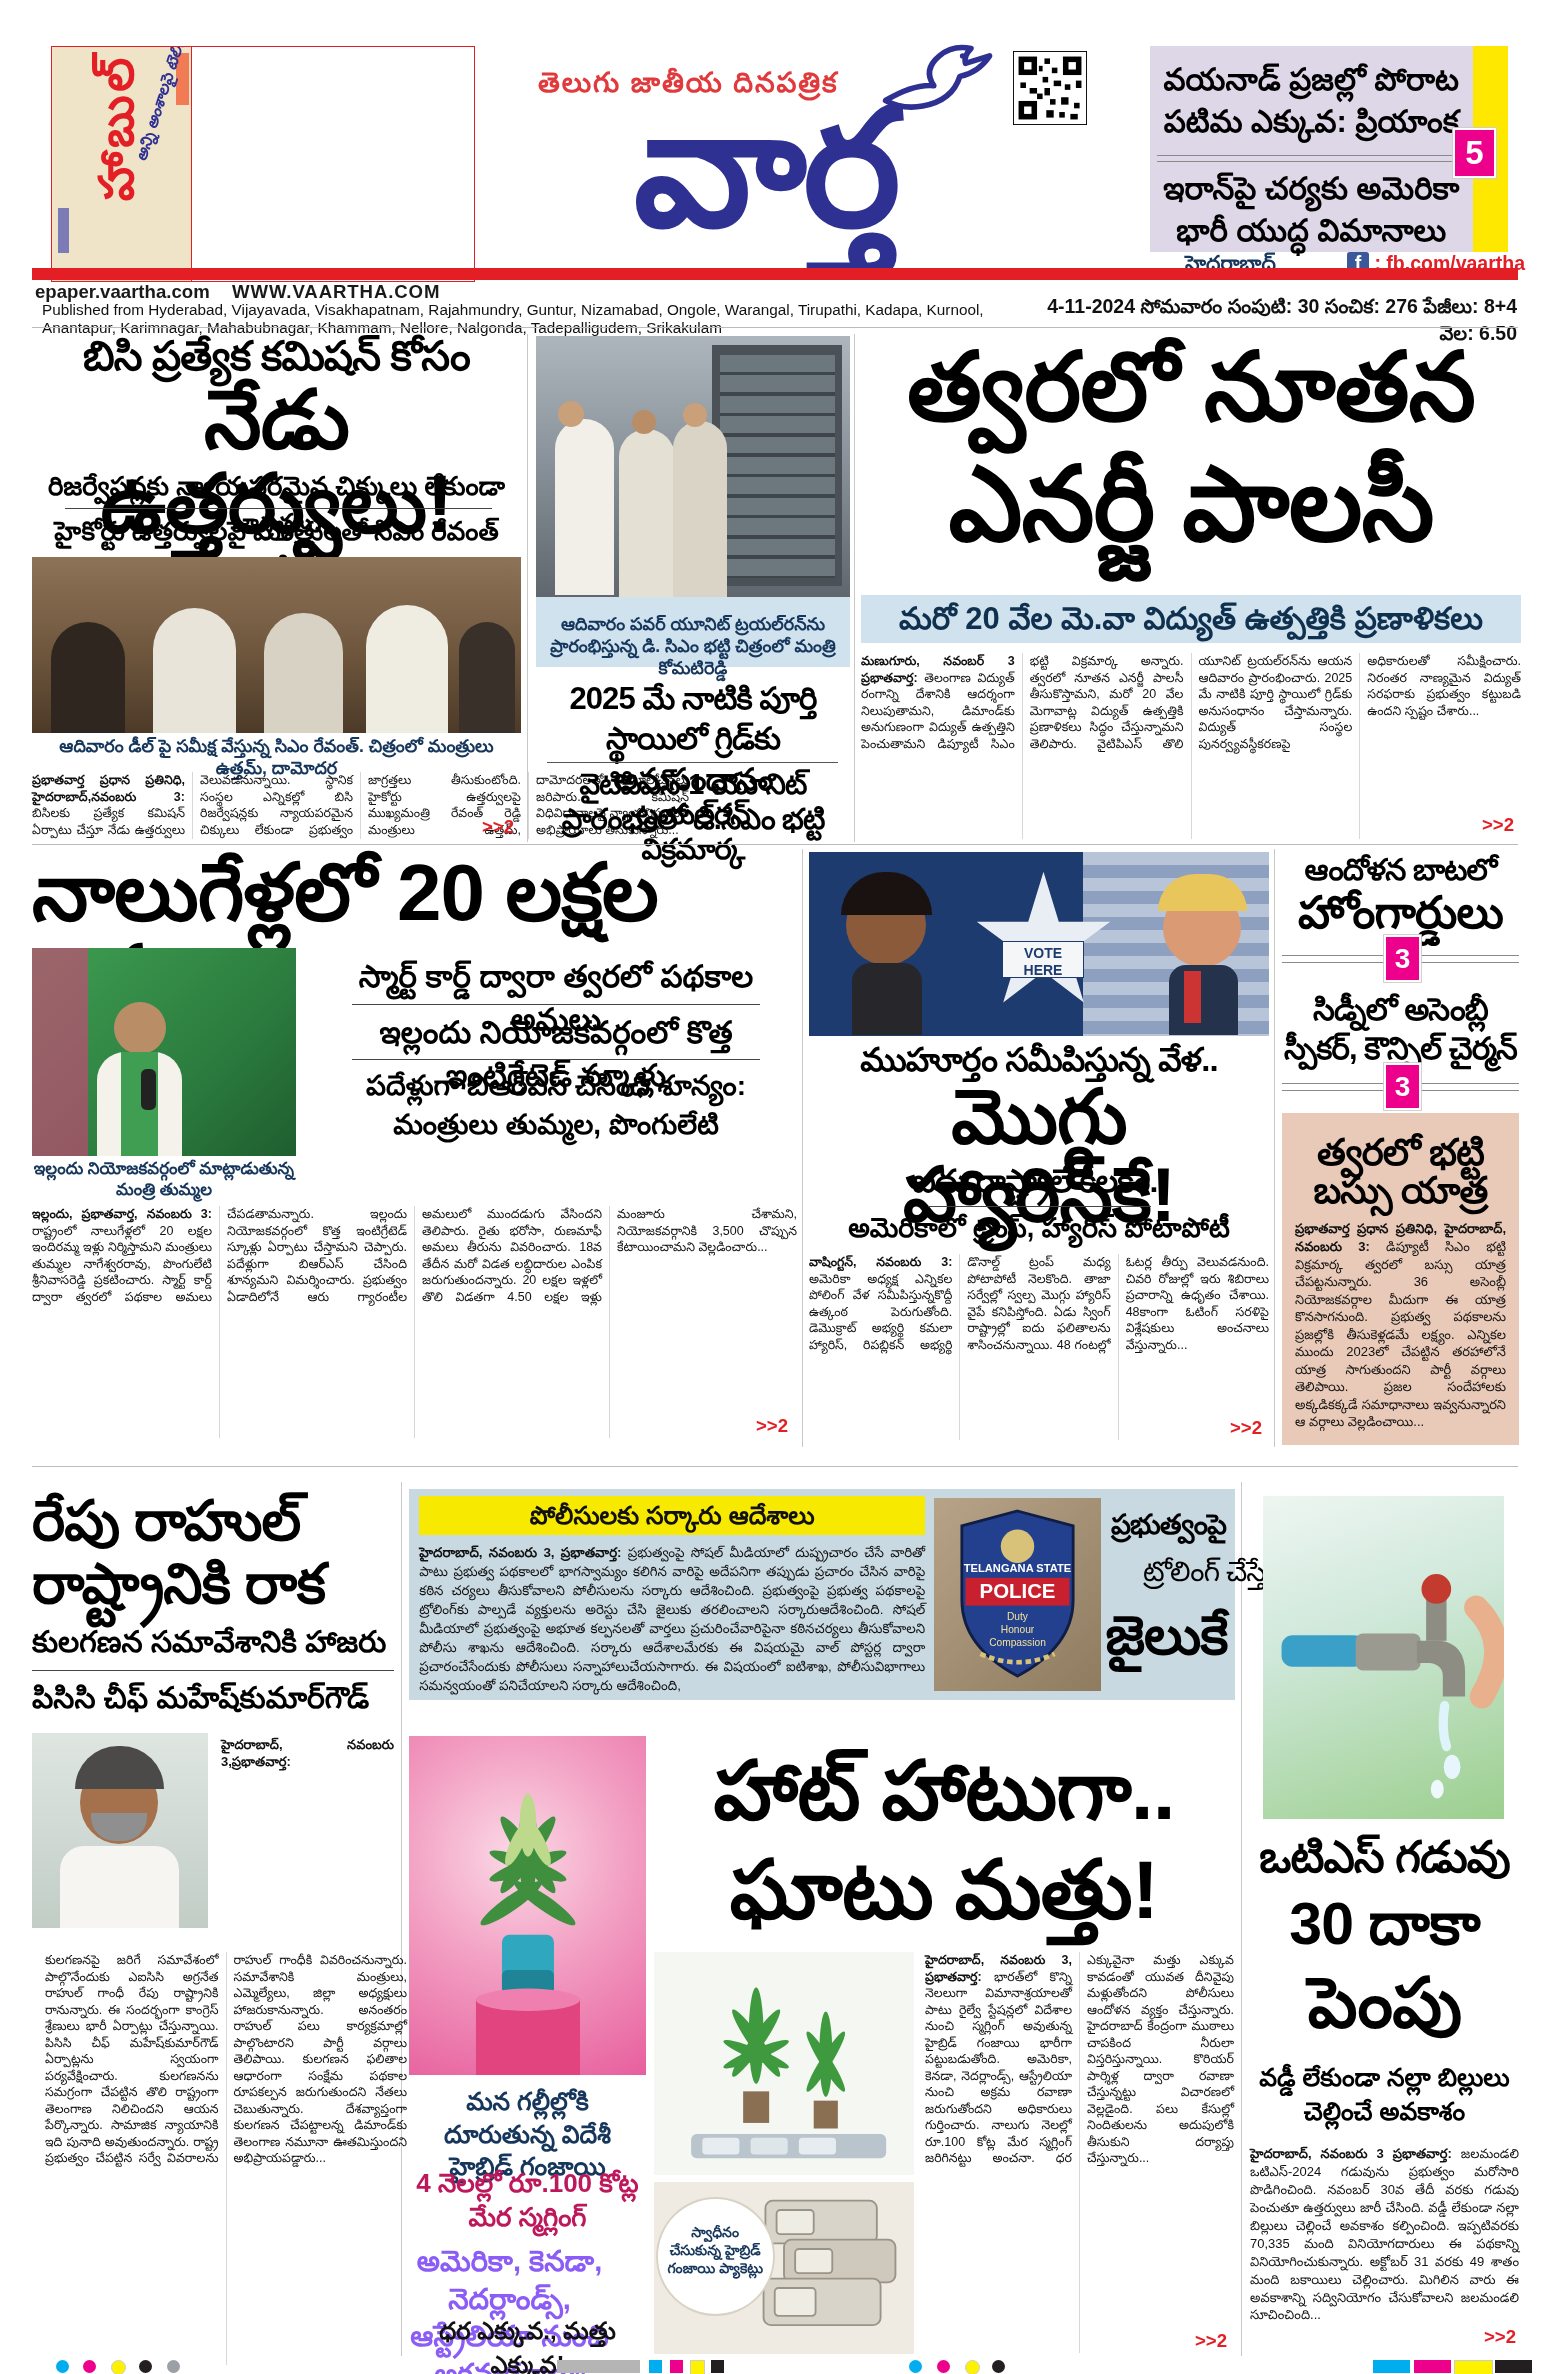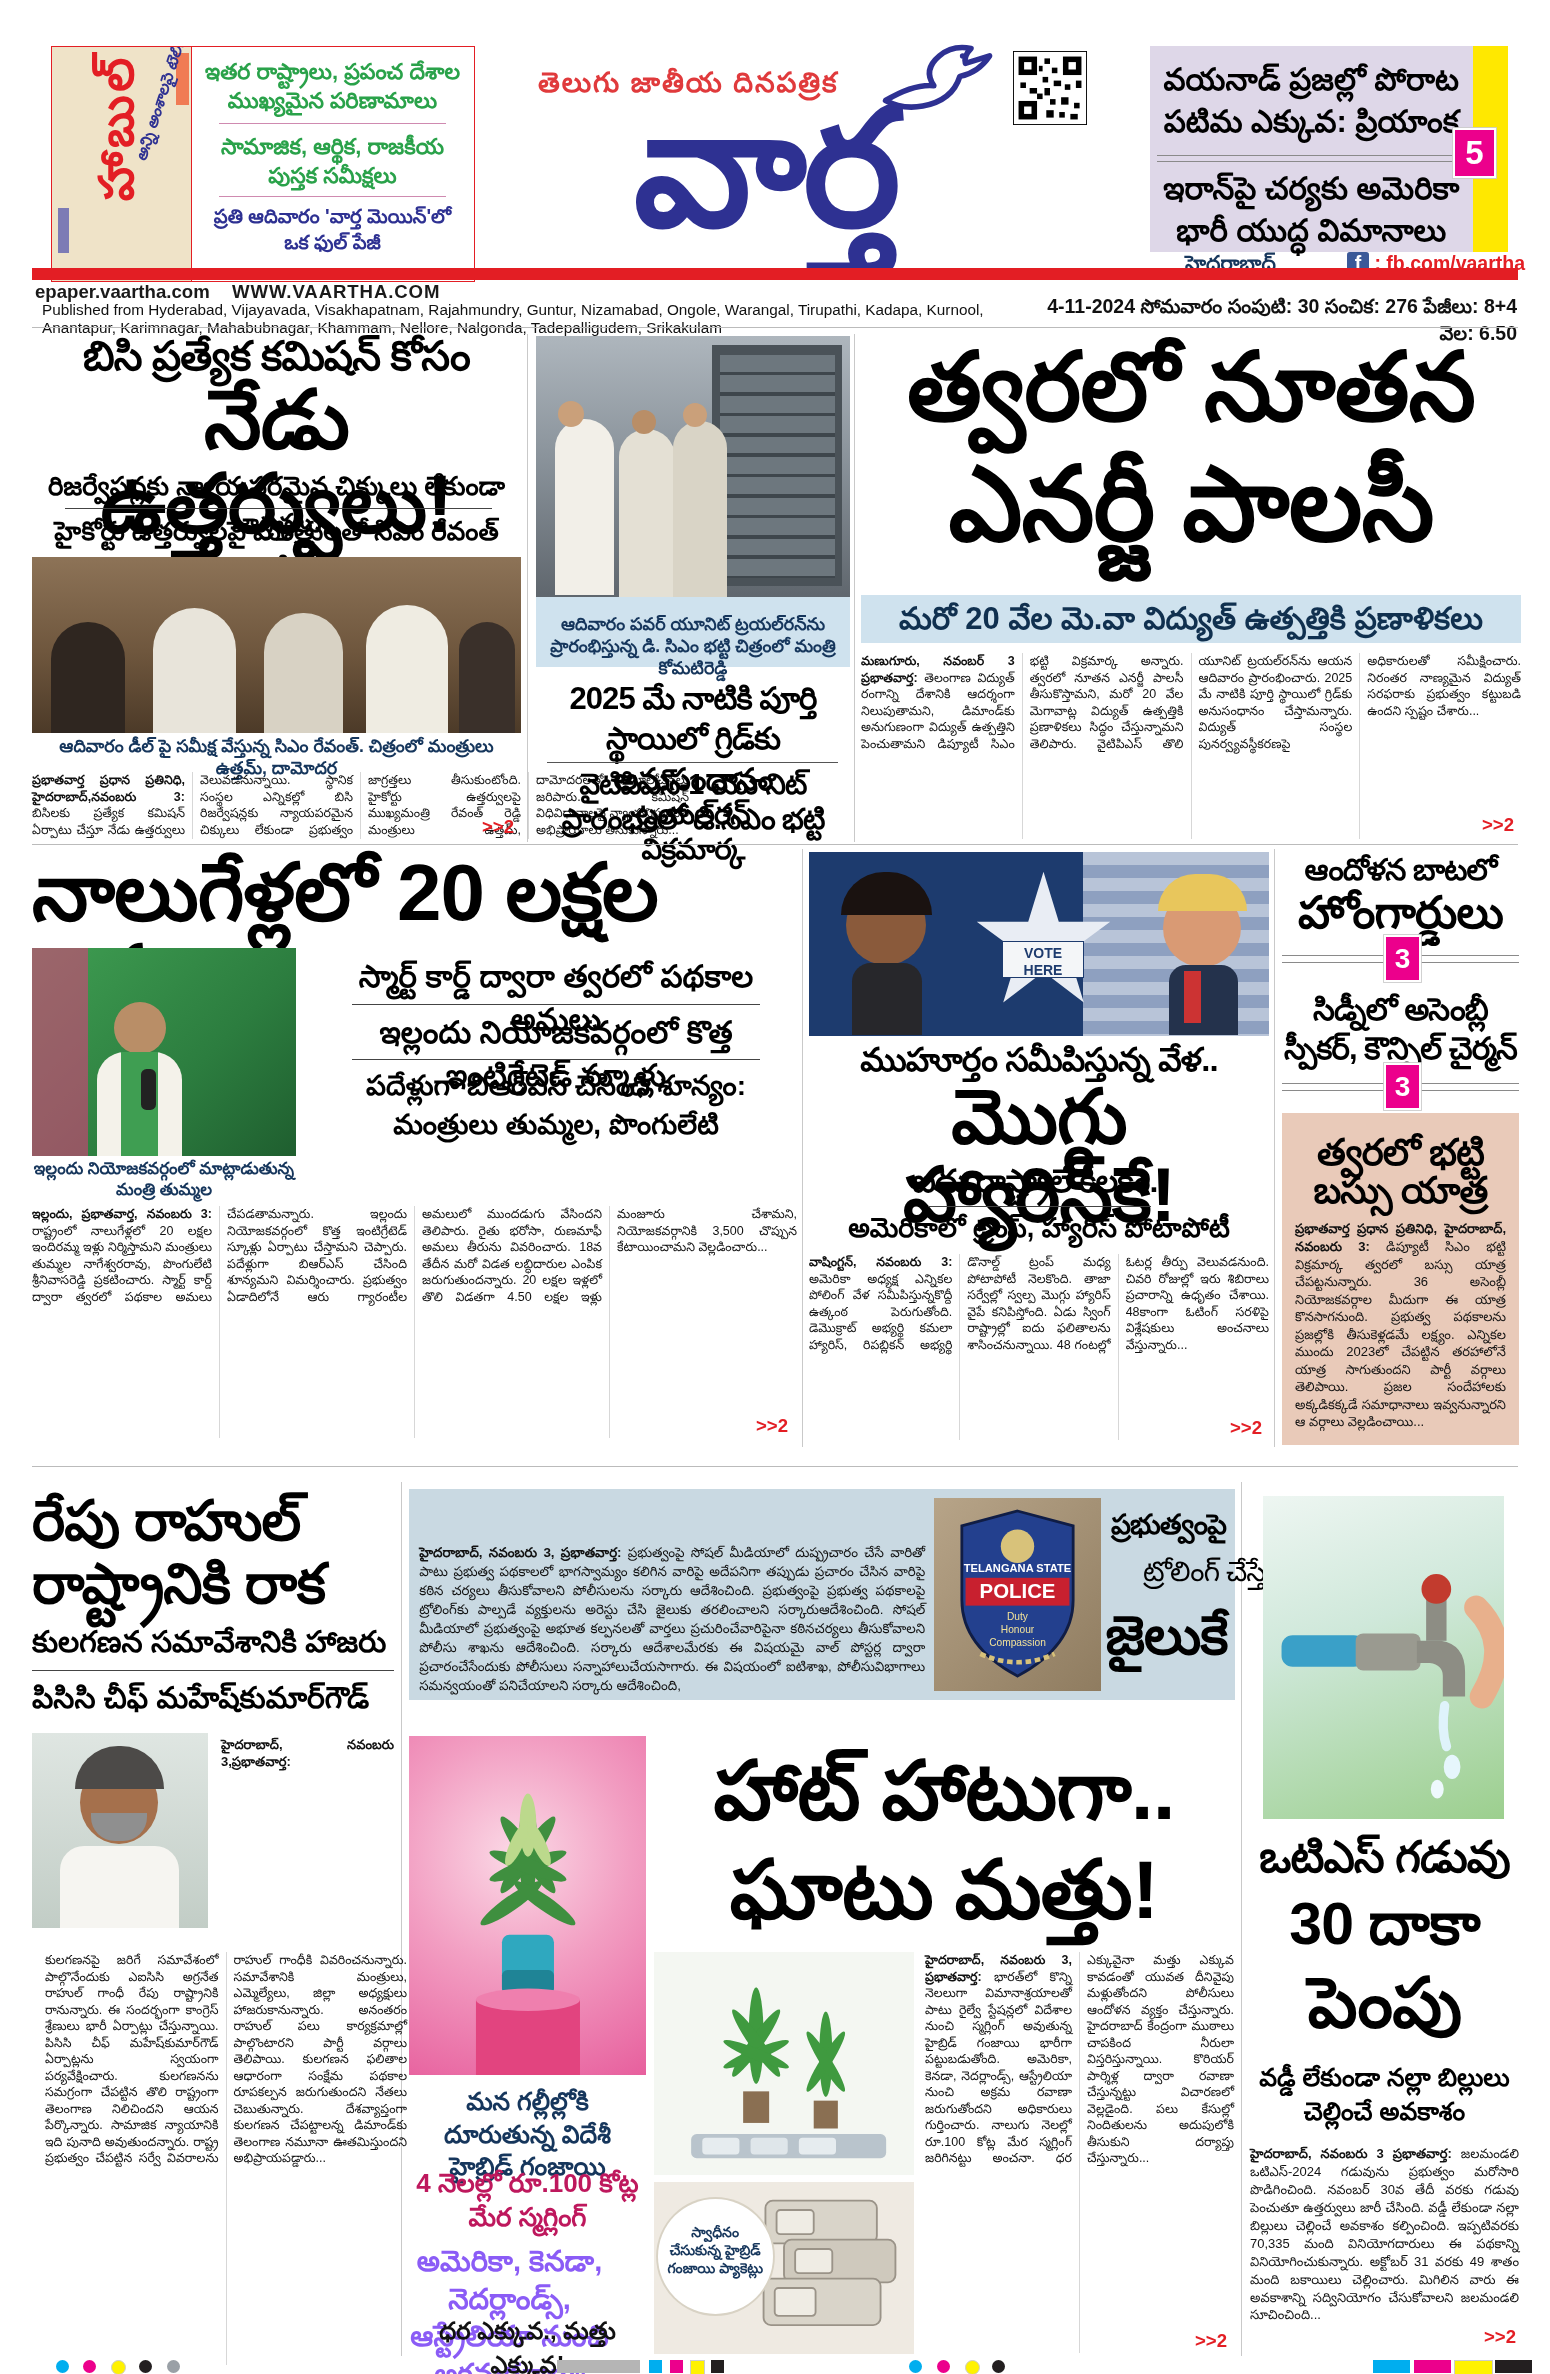--- a/index.html
+++ b/index.html
@@ -27,27 +27,20 @@
 </head>
 <body>
 
 <div class="abs" style="left:51px;top:46px;width:422px;height:234px;border:1.9px solid #e31e24;background:#fff;">
   <div class="abs" style="left:0;top:0;width:139px;height:100%;background:#efe3c8;border-right:1.9px solid #e31e24;overflow:hidden;">
     <div class="abs" style="right:1.9px;top:5.6px;width:13px;height:52px;background:#f07b54;"></div>
     <div class="abs" style="left:5.6px;bottom:28px;width:11px;height:45px;background:#7d7bb5;"></div>
     <div class="abs red xb" style="left:32px;top:7.4px;font-size:48px;writing-mode:vertical-rl;transform:rotate(180deg);letter-spacing:3.7px;">హాబుల్</div>
     <div class="abs blue b" style="left:80px;top:111px;width:158px;font-size:16px;transform:rotate(-72deg);transform-origin:left top;font-style:italic;">అన్ని అంశాలపై టెలిస్కోప్</div>
   </div>
-  <div class="abs" style="left:141px;top:0;width:279px;height:100%;">
-    <div class="green b c" style="padding:11px 9.3px 5.6px;font-size:22px;line-height:1.3;">ఇతర రాష్ట్రాలు, ప్రపంచ దేశాల ముఖ్యమైన పరిణామాలు</div>
-    <div style="border-top:0.9px solid #cf8ab0;margin:1.9px 26px;"></div>
-    <div class="green b c" style="padding:7.4px 9.3px 3.7px;font-size:22px;line-height:1.3;">సామాజిక, ఆర్థిక, రాజకీయ పుస్తక సమీక్షలు</div>
-    <div style="border-top:0.9px solid #cf8ab0;margin:1.9px 26px;"></div>
-    <div class="blue b c" style="padding:5.6px 9.3px;font-size:19.5px;line-height:1.3;">ప్రతి ఆదివారం 'వార్త మెయిన్'లో ఒక ఫుల్ పేజీ</div>
-  </div>
 </div>
 
 <div class="abs b" style="left:35px;top:281px;font-size:18.6px;color:#1a1a1a;">epaper.vaartha.com</div>
 <div class="abs b" style="left:232px;top:281px;font-size:18.6px;color:#1a1a1a;letter-spacing:0.9px;">WWW.VAARTHA.COM</div>
 
 <div class="abs b" style="left:538px;top:67px;width:343px;font-size:28px;color:#e03a3c;letter-spacing:1.9px;">తెలుగు జాతీయ దినపత్రిక</div>
 <div class="abs xb" style="left:506px;top:82px;width:519px;text-align:center;font-size:165px;line-height:1.05;color:#2e3192;letter-spacing:-3.7px;">వార్త</div>
 <svg class="abs" style="left:867px;top:28px;" width="130" height="93" viewBox="0 0 140 100">
   <path d="M20 78 Q50 60 72 62 Q60 45 78 30 Q92 18 112 22 Q104 30 106 38 L132 30 Q120 48 100 52 Q92 78 60 84 Q38 88 20 78 Z" fill="#ffffff" stroke="#2e3192" stroke-width="6" stroke-linejoin="round"></path>
   <circle cx="103" cy="30" r="3" fill="#2e3192"></circle>
@@ -233,20 +226,21 @@
   <div class="abs" style="left:28px;top:113px;width:119px;height:82px;background:#f6f5f1;border-radius:24px 24px 0 0;"></div>
 </div>
 <p class="abs j" style="left:214px;top:1729px;width:173px;height:198px;margin:7px;font-size:13px;line-height:1.32;">
   <b>హైదరాబాద్, నవంబరు 3,ప్రభాతవార్త:</b>
 </p>
 <p class="abs body j" style="left:32px;top:1939px;width:362px;height:413px;margin:13px;column-count:2;font-size:12.5px;">
   <span>కులగణనపై జరిగే సమావేశంలో పాల్గొనేందుకు ఎఐసిసి అగ్రనేత రాహుల్ గాంధీ రేపు రాష్ట్రానికి రానున్నారు. ఈ సందర్భంగా కాంగ్రెస్ శ్రేణులు భారీ ఏర్పాట్లు చేస్తున్నాయి. పిసిసి చీఫ్ మహేష్‌కుమార్‌గౌడ్ ఏర్పాట్లను స్వయంగా పర్యవేక్షించారు. కులగణనను సమగ్రంగా చేపట్టిన తొలి రాష్ట్రంగా తెలంగాణ నిలిచిందని ఆయన పేర్కొన్నారు. సామాజిక న్యాయానికి ఇది పునాది అవుతుందన్నారు. రాష్ట్ర ప్రభుత్వం చేపట్టిన సర్వే వివరాలను రాహుల్ గాంధీకి వివరించనున్నారు. సమావేశానికి మంత్రులు, ఎమ్మెల్యేలు, జిల్లా అధ్యక్షులు హాజరుకానున్నారు. అనంతరం రాహుల్ పలు కార్యక్రమాల్లో పాల్గొంటారని పార్టీ వర్గాలు తెలిపాయి. కులగణన ఫలితాల ఆధారంగా సంక్షేమ పథకాల రూపకల్పన జరుగుతుందని నేతలు చెబుతున్నారు. దేశవ్యాప్తంగా కులగణన చేపట్టాలన్న డిమాండ్‌కు తెలంగాణ నమూనా ఊతమిస్తుందని అభిప్రాయపడ్డారు...</span>
 </p>
 
 <div class="abs" style="left:409px;top:1489px;width:826px;height:211px;background:#c9d9e2;">
+  <div class="abs c xb" style="left:10.2px;top:7.4px;width:506px;height:39px;background:#f7ea00;font-size:25px;line-height:39px;color:#111;">పోలీసులకు సర్కారు ఆదేశాలు</div>
   <p class="abs j" style="left:10.2px;top:54px;width:506px;margin:0;font-size:13.4px;line-height:1.42;">
     <b>హైదరాబాద్, నవంబరు 3, ప్రభాతవార్త:</b>
     <span>ప్రభుత్వంపై సోషల్ మీడియాలో దుష్ప్రచారం చేసే వారితో పాటు ప్రభుత్వ పథకాలలో భాగస్వామ్యం కలిగిన వారిపై అదేపనిగా తప్పుడు ప్రచారం చేసిన వారిపై కఠిన చర్యలు తీసుకోవాలని పోలీసులను సర్కారు ఆదేశించింది. ప్రభుత్వంపై ప్రభుత్వ పథకాలపై ట్రోలింగ్‌కు పాల్పడే వ్యక్తులను అరెస్టు చేసి జైలుకు తరలించాలని సర్కారుఆదేశించింది. సోషల్ మీడియాలో ప్రభుత్వంపై అభూత కల్పనలతో వార్తలు ప్రచురించేవారిపైనా కఠినచర్యలు తీసుకోవాలని పోలీసు శాఖను ఆదేశించింది. సర్కారు ఆదేశాలమేరకు ఈ విషయమై వాల్ పోస్టర్ల ద్వారా ప్రచారంచేసేందుకు పోలీసులు సన్నాహాలుచేయసాగారు. ఈ విషయంలో ఐటిశాఖ, పోలీసువిభాగాలు సమన్వయంతో పనిచేయాలని సర్కారు ఆదేశించింది,</span>
   </p>
   <div class="abs photo" style="left:525px;top:9.3px;width:167px;height:193px;background:linear-gradient(135deg,#b7a488 0%,#8f7c60 100%);">
     <svg width="167" height="193" viewBox="0 0 180 208">
       <path d="M90 14 L150 30 V110 Q150 160 90 192 Q30 160 30 110 V30 Z" fill="#23408e" stroke="#101d45" stroke-width="3"></path>
       <circle cx="90" cy="52" r="18" fill="#d8c27a"></circle>
       <rect x="34" y="86" width="112" height="30" fill="#c8202f"></rect>
       <text x="90" y="80" text-anchor="middle" font-size="12" fill="#fff" font-weight="bold" font-family="Liberation Sans, sans-serif">TELANGANA STATE</text>

